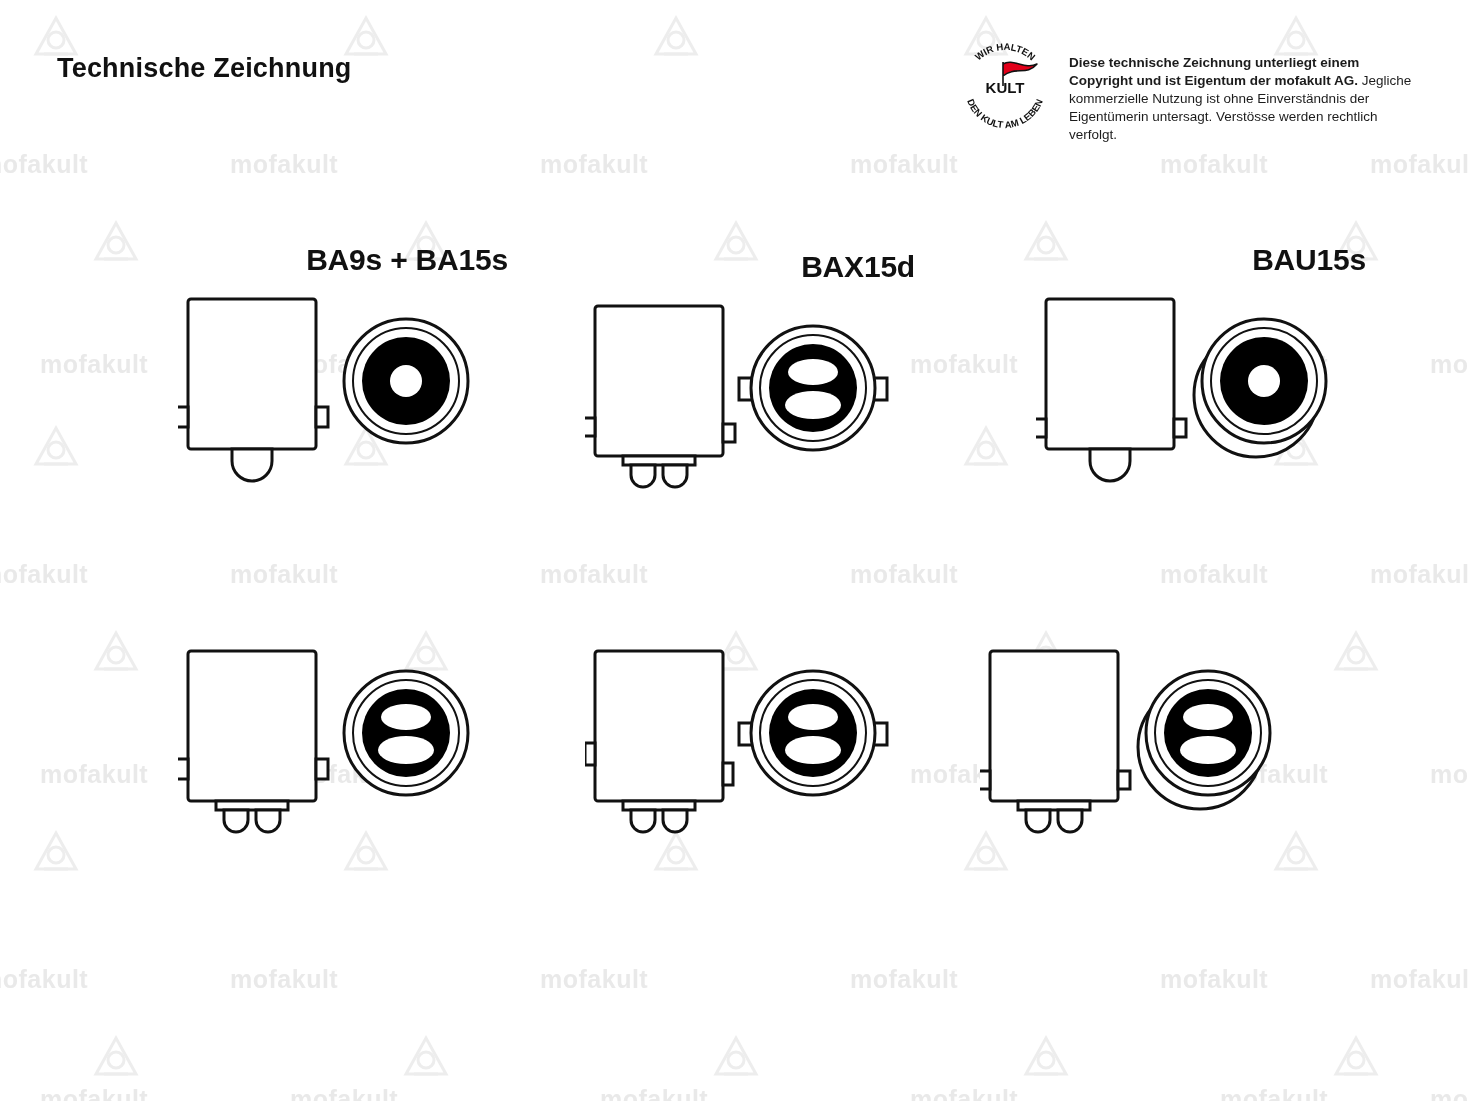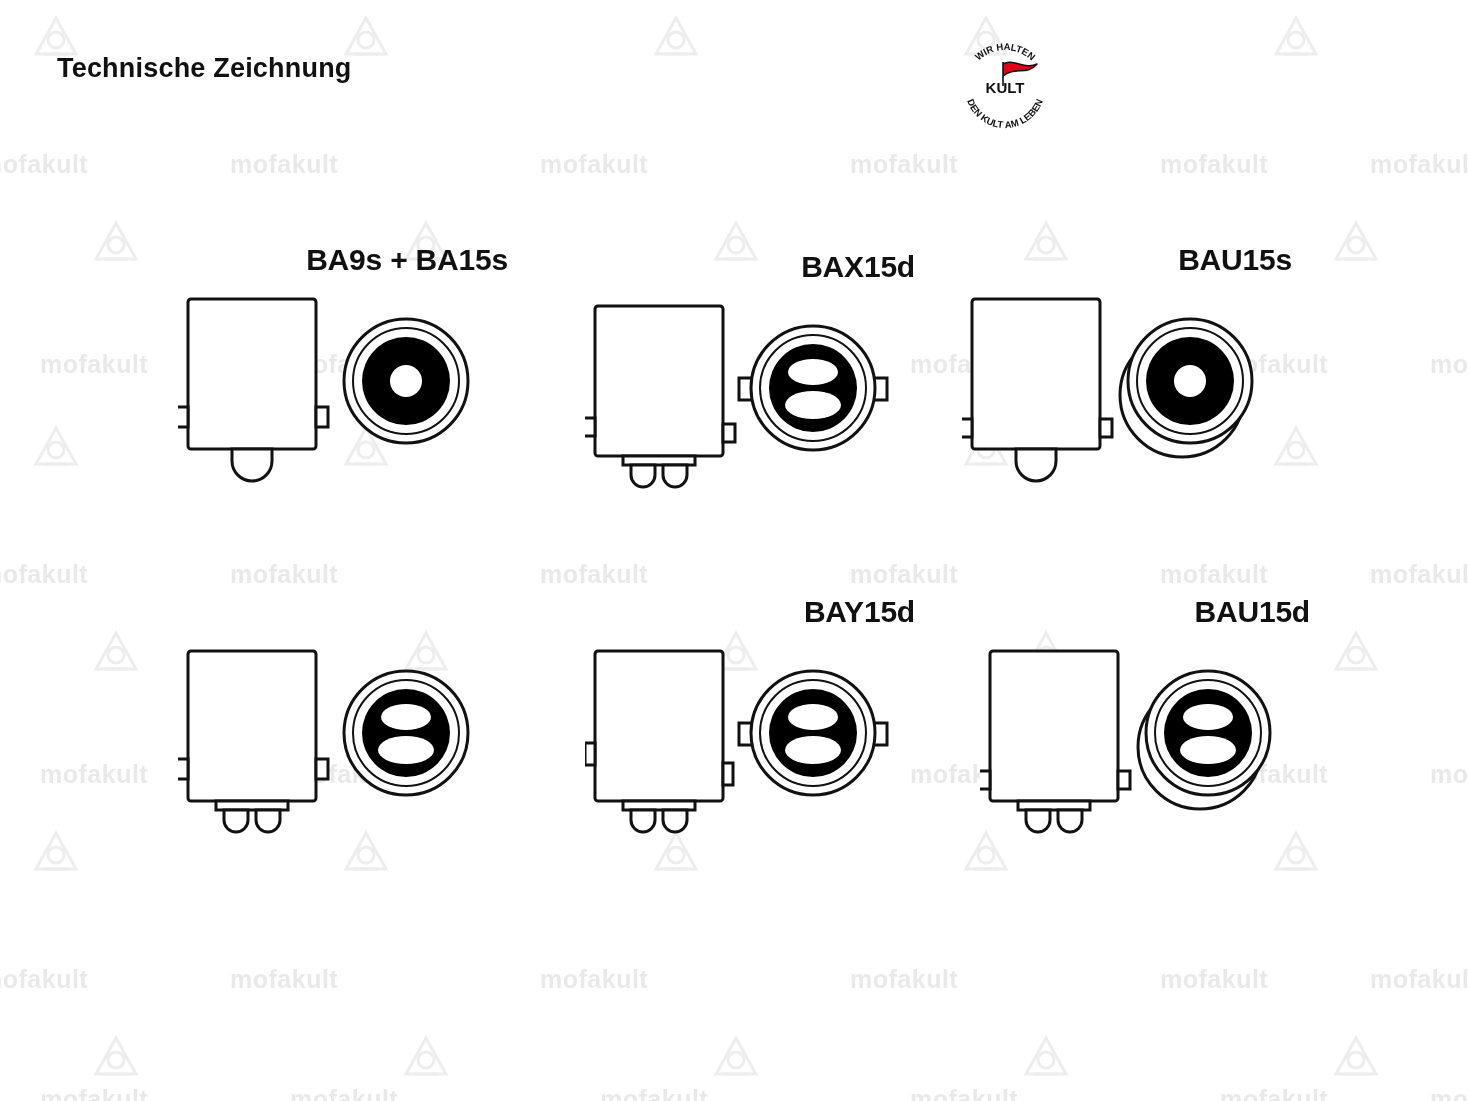--- a/index.html
+++ b/index.html
@@ -266,20 +266,23 @@
       </text>
       <text font-family="Liberation Sans, sans-serif" font-size="9.5" font-weight="700" fill="#111">
         <textPath href="#arcBottom" startOffset="50%" text-anchor="middle">DEN KULT AM LEBEN</textPath>
       </text>
 
       <path d="M48 26 L48 50 M48 28 C58 22 70 34 82 28 C72 40 60 30 48 40 Z" fill="#e2001a" stroke="#111" stroke-width="1.6" stroke-linejoin="round"></path>
       <text x="50" y="57" text-anchor="middle" font-family="Liberation Sans, sans-serif" font-size="15" font-weight="700" fill="#111">KULT</text>
     </svg>
   </div>
 
+  <div id="copyright">
+    <b>Diese technische Zeichnung unterliegt einem Copyright und ist Eigentum der mofakult AG.</b><span> Jegliche kommerzielle Nutzung ist ohne Einverständnis der Eigentümerin untersagt. Verstösse werden rechtlich verfolgt.</span>
+  </div>
 
   <div id="items">
       <div class="item r1" style="left: 178px; top: 243px; width: 330px; height: 270px;">
         <div class="item-label">BA9s + BA15s</div>
         <div class="item-art"><svg width="330" height="260" viewBox="0 0 330 260">
             <rect x="10" y="8" width="128" height="150" rx="3" fill="#fff" stroke="#111111" stroke-width="3"></rect>
             <rect x="-2" y="116" width="12" height="20" fill="#fff" stroke="#111111" stroke-width="3"></rect>
             <rect x="138" y="116" width="12" height="20" fill="#fff" stroke="#111111" stroke-width="3"></rect>
             <path d="M54 158 h40 v12 a20 20 0 0 1 -40 0 z" fill="#fff" stroke="#111111" stroke-width="3"></path>
             <circle cx="228" cy="90" r="62" fill="#fff" stroke="#111111" stroke-width="3"></circle>
@@ -299,21 +302,21 @@
             <path d="M78 167 h24 v10 a12 12 0 0 1 -24 0 z" fill="#fff" stroke="#111111" stroke-width="3"></path>
             <rect x="154" y="80" width="14" height="22" fill="#fff" stroke="#111111" stroke-width="3"></rect>
             <rect x="288" y="80" width="14" height="22" fill="#fff" stroke="#111111" stroke-width="3"></rect>
             <circle cx="228" cy="90" r="62" fill="#fff" stroke="#111111" stroke-width="3"></circle>
             <circle cx="228" cy="90" r="53" fill="#fff" stroke="#111111" stroke-width="2"></circle>
             <circle cx="228" cy="90" r="44" fill="#000000"></circle>
             <ellipse cx="228" cy="74" rx="25" ry="13" fill="#fff"></ellipse>
             <ellipse cx="228" cy="107" rx="28" ry="14" fill="#fff"></ellipse>
           </svg></div>
       </div>
-      <div class="item r1" style="left: 962px; top: 243px; width: 330px; height: 270px;">
+      <div class="item r1" style="left: 1036px; top: 243px; width: 330px; height: 270px;">
         <div class="item-label">BAU15s</div>
         <div class="item-art"><svg width="330" height="260" viewBox="0 0 330 260">
             <rect x="10" y="8" width="128" height="150" rx="3" fill="#fff" stroke="#111111" stroke-width="3"></rect>
             <rect x="-2" y="128" width="12" height="18" fill="#fff" stroke="#111111" stroke-width="3"></rect>
             <rect x="138" y="128" width="12" height="18" fill="#fff" stroke="#111111" stroke-width="3"></rect>
             <path d="M54 158 h40 v12 a20 20 0 0 1 -40 0 z" fill="#fff" stroke="#111111" stroke-width="3"></path>
             <circle cx="220" cy="104" r="62" fill="#fff" stroke="#111111" stroke-width="3"></circle>
             <circle cx="228" cy="90" r="62" fill="#fff" stroke="#111111" stroke-width="3"></circle>
             <circle cx="228" cy="90" r="53" fill="#fff" stroke="#111111" stroke-width="2"></circle>
             <circle cx="228" cy="90" r="44" fill="#000000"></circle>
@@ -329,39 +332,37 @@
             <path d="M46 167 h24 v10 a12 12 0 0 1 -24 0 z" fill="#fff" stroke="#111111" stroke-width="3"></path>
             <path d="M78 167 h24 v10 a12 12 0 0 1 -24 0 z" fill="#fff" stroke="#111111" stroke-width="3"></path>
             <circle cx="228" cy="90" r="62" fill="#fff" stroke="#111111" stroke-width="3"></circle>
             <circle cx="228" cy="90" r="53" fill="#fff" stroke="#111111" stroke-width="2"></circle>
             <circle cx="228" cy="90" r="44" fill="#000000"></circle>
             <ellipse cx="228" cy="74" rx="25" ry="13" fill="#fff"></ellipse>
             <ellipse cx="228" cy="107" rx="28" ry="14" fill="#fff"></ellipse>
           </svg></div>
       </div>
       <div class="item r2" style="left: 585px; top: 595px; width: 330px; height: 270px;">
-        <div class="item-label">BAY15d</div>
         <div class="item-art"><svg width="330" height="260" viewBox="0 0 330 260">
             <rect x="10" y="8" width="128" height="150" rx="3" fill="#fff" stroke="#111111" stroke-width="3"></rect>
             <rect x="0" y="100" width="10" height="22" fill="#fff" stroke="#111111" stroke-width="3"></rect>
             <rect x="138" y="120" width="10" height="22" fill="#fff" stroke="#111111" stroke-width="3"></rect>
             <rect x="38" y="158" width="72" height="9" fill="#fff" stroke="#111111" stroke-width="3"></rect>
             <path d="M46 167 h24 v10 a12 12 0 0 1 -24 0 z" fill="#fff" stroke="#111111" stroke-width="3"></path>
             <path d="M78 167 h24 v10 a12 12 0 0 1 -24 0 z" fill="#fff" stroke="#111111" stroke-width="3"></path>
             <rect x="154" y="80" width="14" height="22" fill="#fff" stroke="#111111" stroke-width="3"></rect>
             <rect x="288" y="80" width="14" height="22" fill="#fff" stroke="#111111" stroke-width="3"></rect>
             <circle cx="228" cy="90" r="62" fill="#fff" stroke="#111111" stroke-width="3"></circle>
             <circle cx="228" cy="90" r="53" fill="#fff" stroke="#111111" stroke-width="2"></circle>
             <circle cx="228" cy="90" r="44" fill="#000000"></circle>
             <ellipse cx="228" cy="74" rx="25" ry="13" fill="#fff"></ellipse>
             <ellipse cx="228" cy="107" rx="28" ry="14" fill="#fff"></ellipse>
           </svg></div>
       </div>
       <div class="item r2" style="left: 980px; top: 595px; width: 330px; height: 270px;">
-        <div class="item-label">BAU15d</div>
         <div class="item-art"><svg width="330" height="260" viewBox="0 0 330 260">
             <rect x="10" y="8" width="128" height="150" rx="3" fill="#fff" stroke="#111111" stroke-width="3"></rect>
             <rect x="-2" y="128" width="12" height="18" fill="#fff" stroke="#111111" stroke-width="3"></rect>
             <rect x="138" y="128" width="12" height="18" fill="#fff" stroke="#111111" stroke-width="3"></rect>
             <rect x="38" y="158" width="72" height="9" fill="#fff" stroke="#111111" stroke-width="3"></rect>
             <path d="M46 167 h24 v10 a12 12 0 0 1 -24 0 z" fill="#fff" stroke="#111111" stroke-width="3"></path>
             <path d="M78 167 h24 v10 a12 12 0 0 1 -24 0 z" fill="#fff" stroke="#111111" stroke-width="3"></path>
             <circle cx="220" cy="104" r="62" fill="#fff" stroke="#111111" stroke-width="3"></circle>
             <circle cx="228" cy="90" r="62" fill="#fff" stroke="#111111" stroke-width="3"></circle>
             <circle cx="228" cy="90" r="53" fill="#fff" stroke="#111111" stroke-width="2"></circle>

